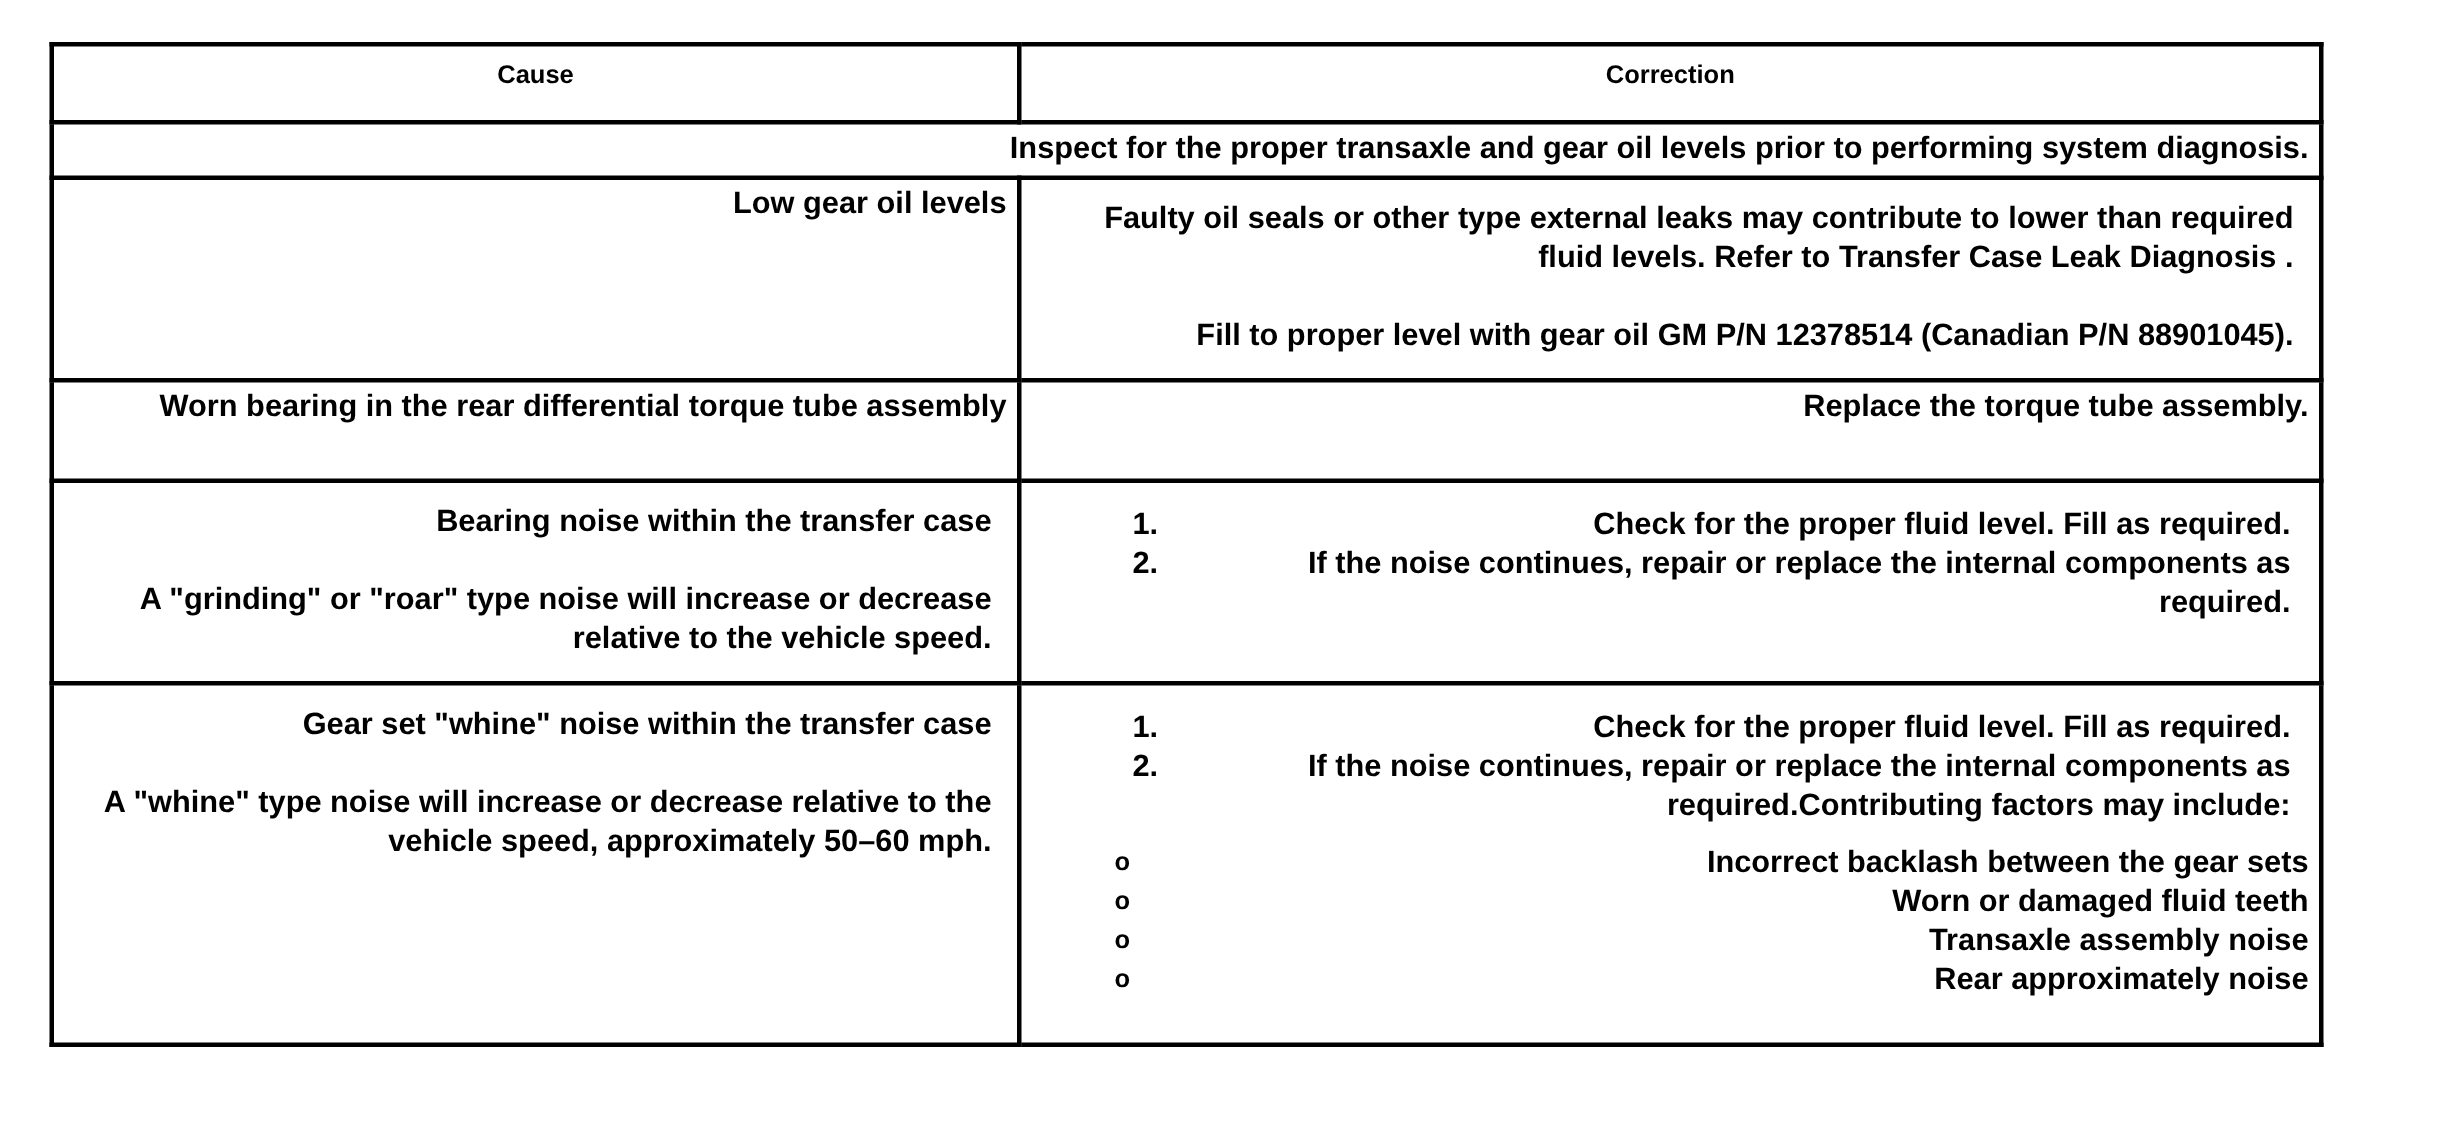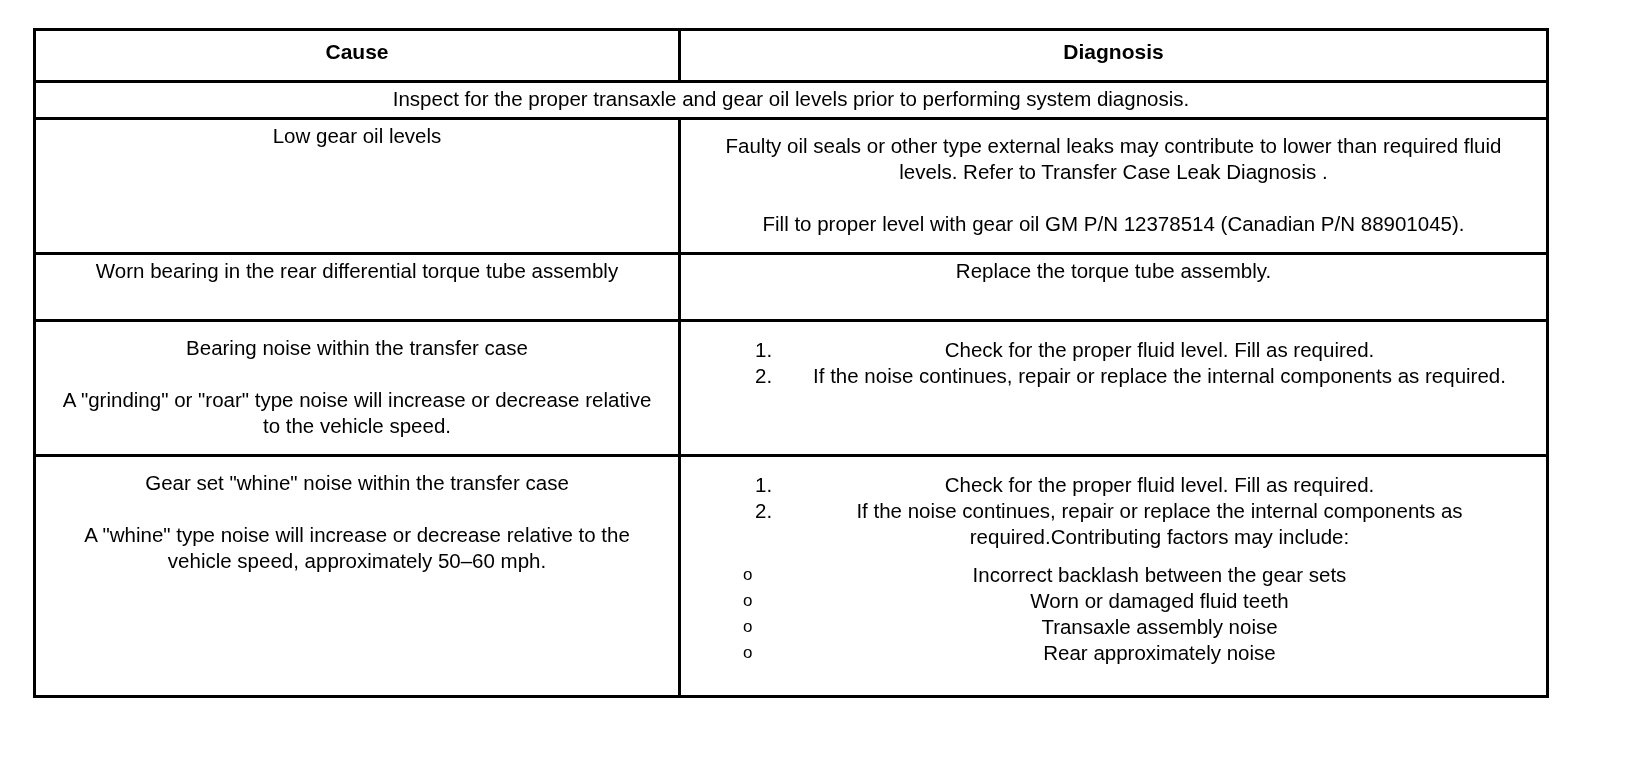--- a/index.html
+++ b/index.html
@@ -41,30 +41,30 @@
   table.diag col.c-cause  { width: 645px; }
   table.diag col.c-corr   { width: 868px; }
 
   table.diag td,
   table.diag th {
     border: 3px solid #000000;
     vertical-align: top;
     padding: 3px 7px 5px 7px;
     font-size: 20.5px;
     line-height: 1.27;
-    font-weight: normal;
-    text-align: center;
+    font-weight: bold;
+    text-align: right;
     background: #ffffff;
     word-wrap: break-word;
   }
 
   table.diag th {
     text-align: center;
     font-weight: bold;
-    font-size: 21px;
+    font-size: 17px;
     padding-top: 8px;
     padding-bottom: 9px;
   }
 
   
   tr.r-head   td, tr.r-head th { height: 32px; }
   tr.r-note   td { height: 26px; }
   tr.r-low    td { height: 112px; }
   tr.r-cv     td { height: 26px; }
   tr.r-torque td { height: 56px; }
@@ -126,21 +126,21 @@
 <div class="page">
   <div class="table-wrap">
     <table class="diag">
       <colgroup>
         <col class="c-cause">
         <col class="c-corr">
       </colgroup>
       <tbody>
         <tr class="r-head">
           <th>Cause</th>
-          <th>Diagnosis</th>
+          <th>Correction</th>
         </tr>
 
         <tr class="r-note">
           <td colspan="2">Inspect for the proper transaxle and gear oil levels prior to performing system diagnosis.</td>
         </tr>
 
         <tr class="r-low">
           <td>Low gear oil levels</td>
           <td>
             <span class="cell-body">

